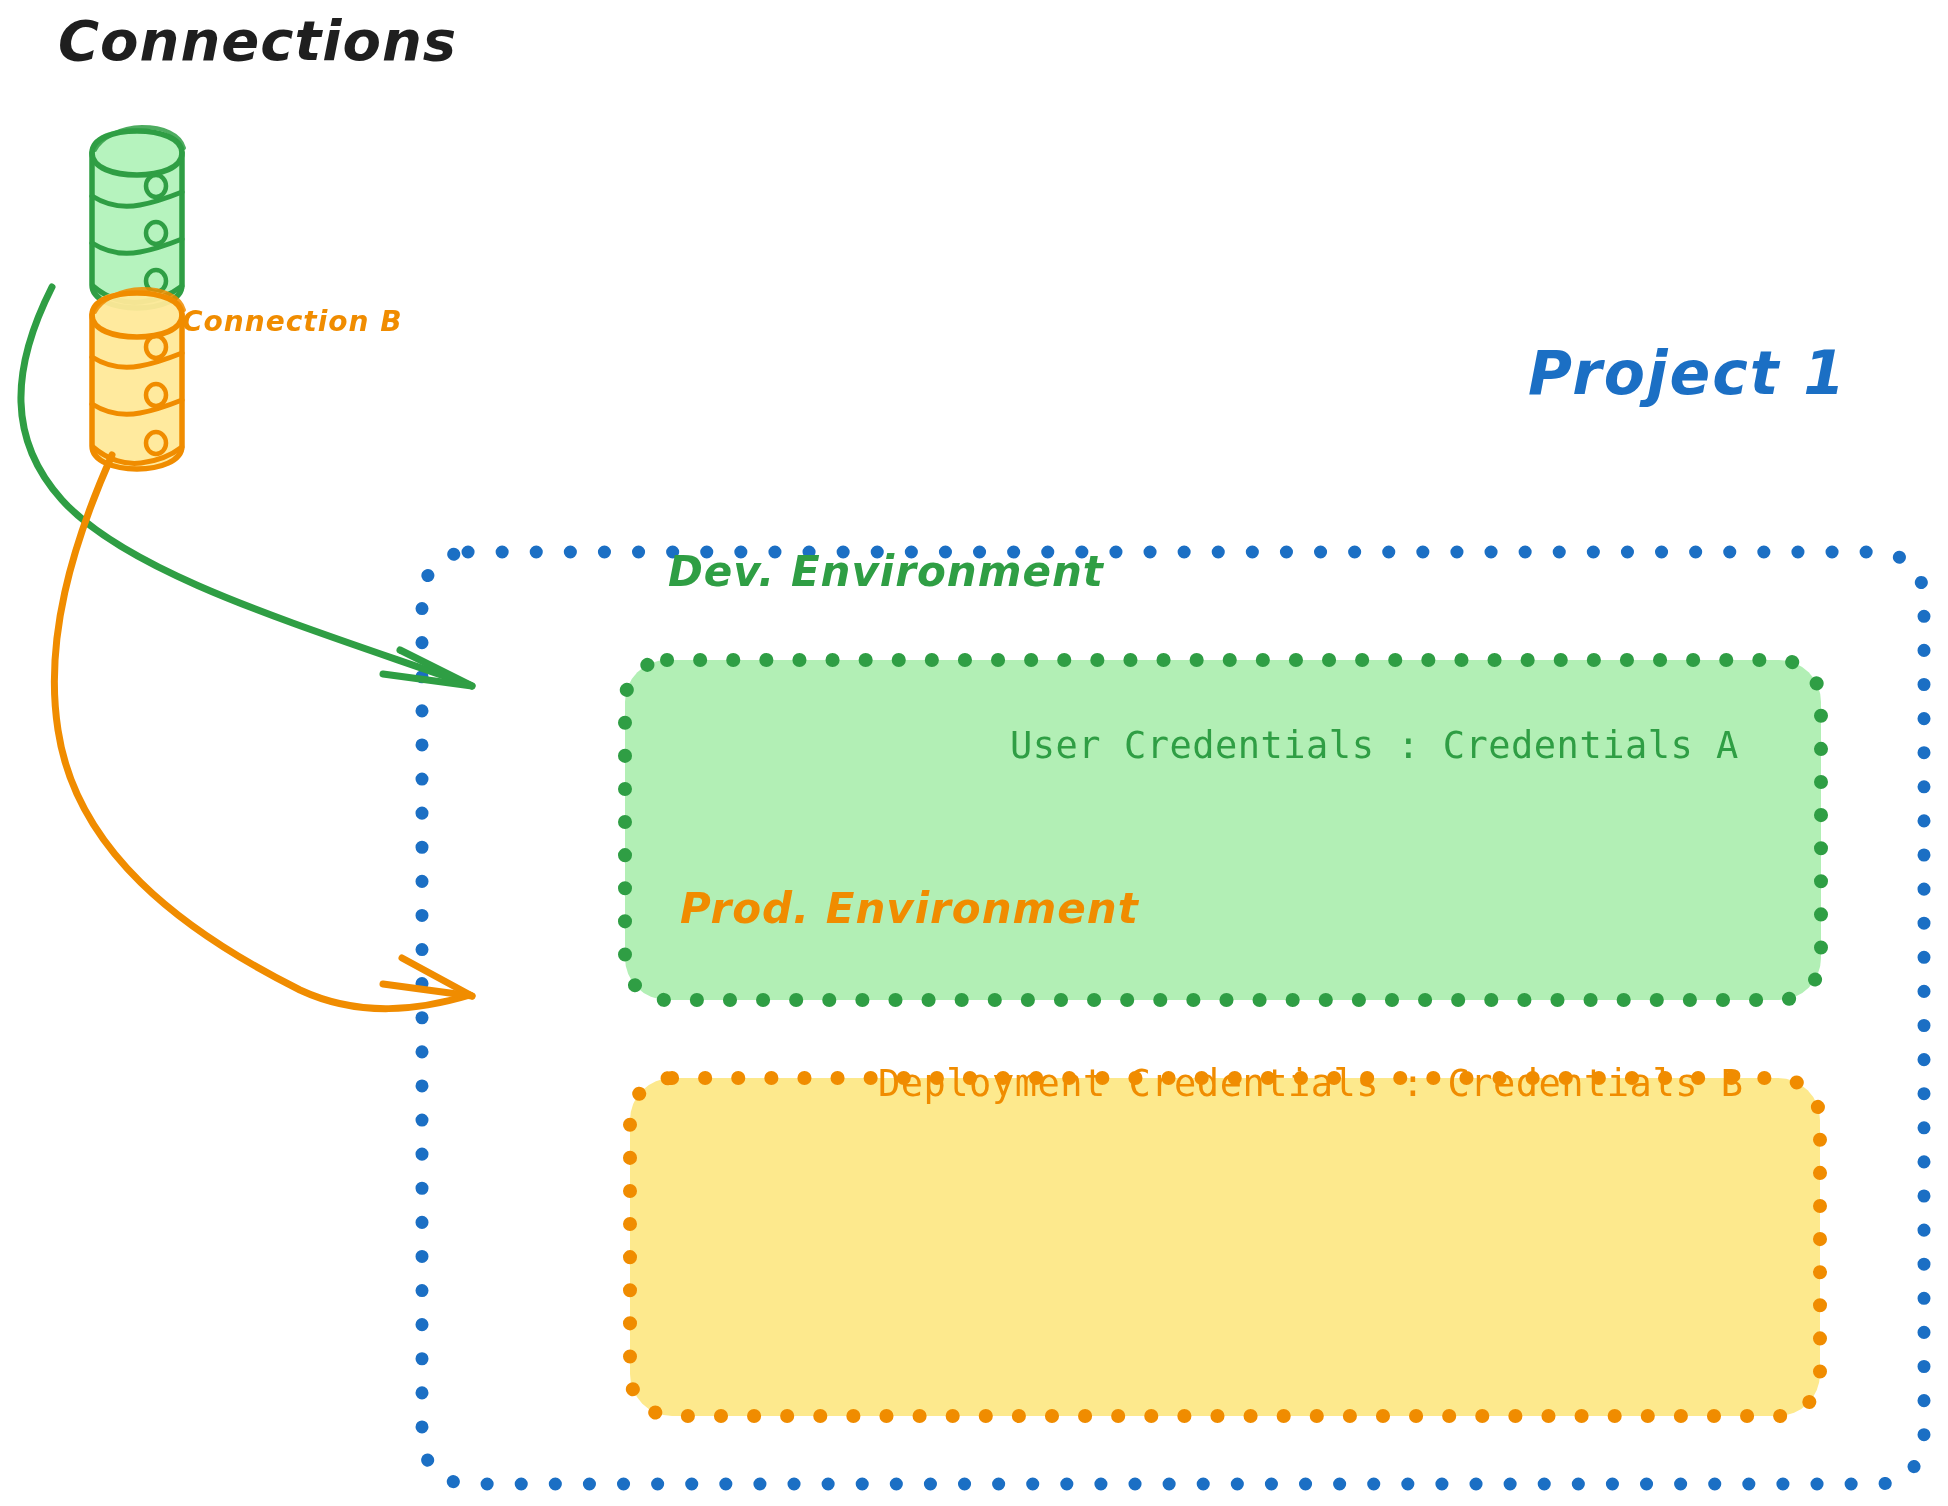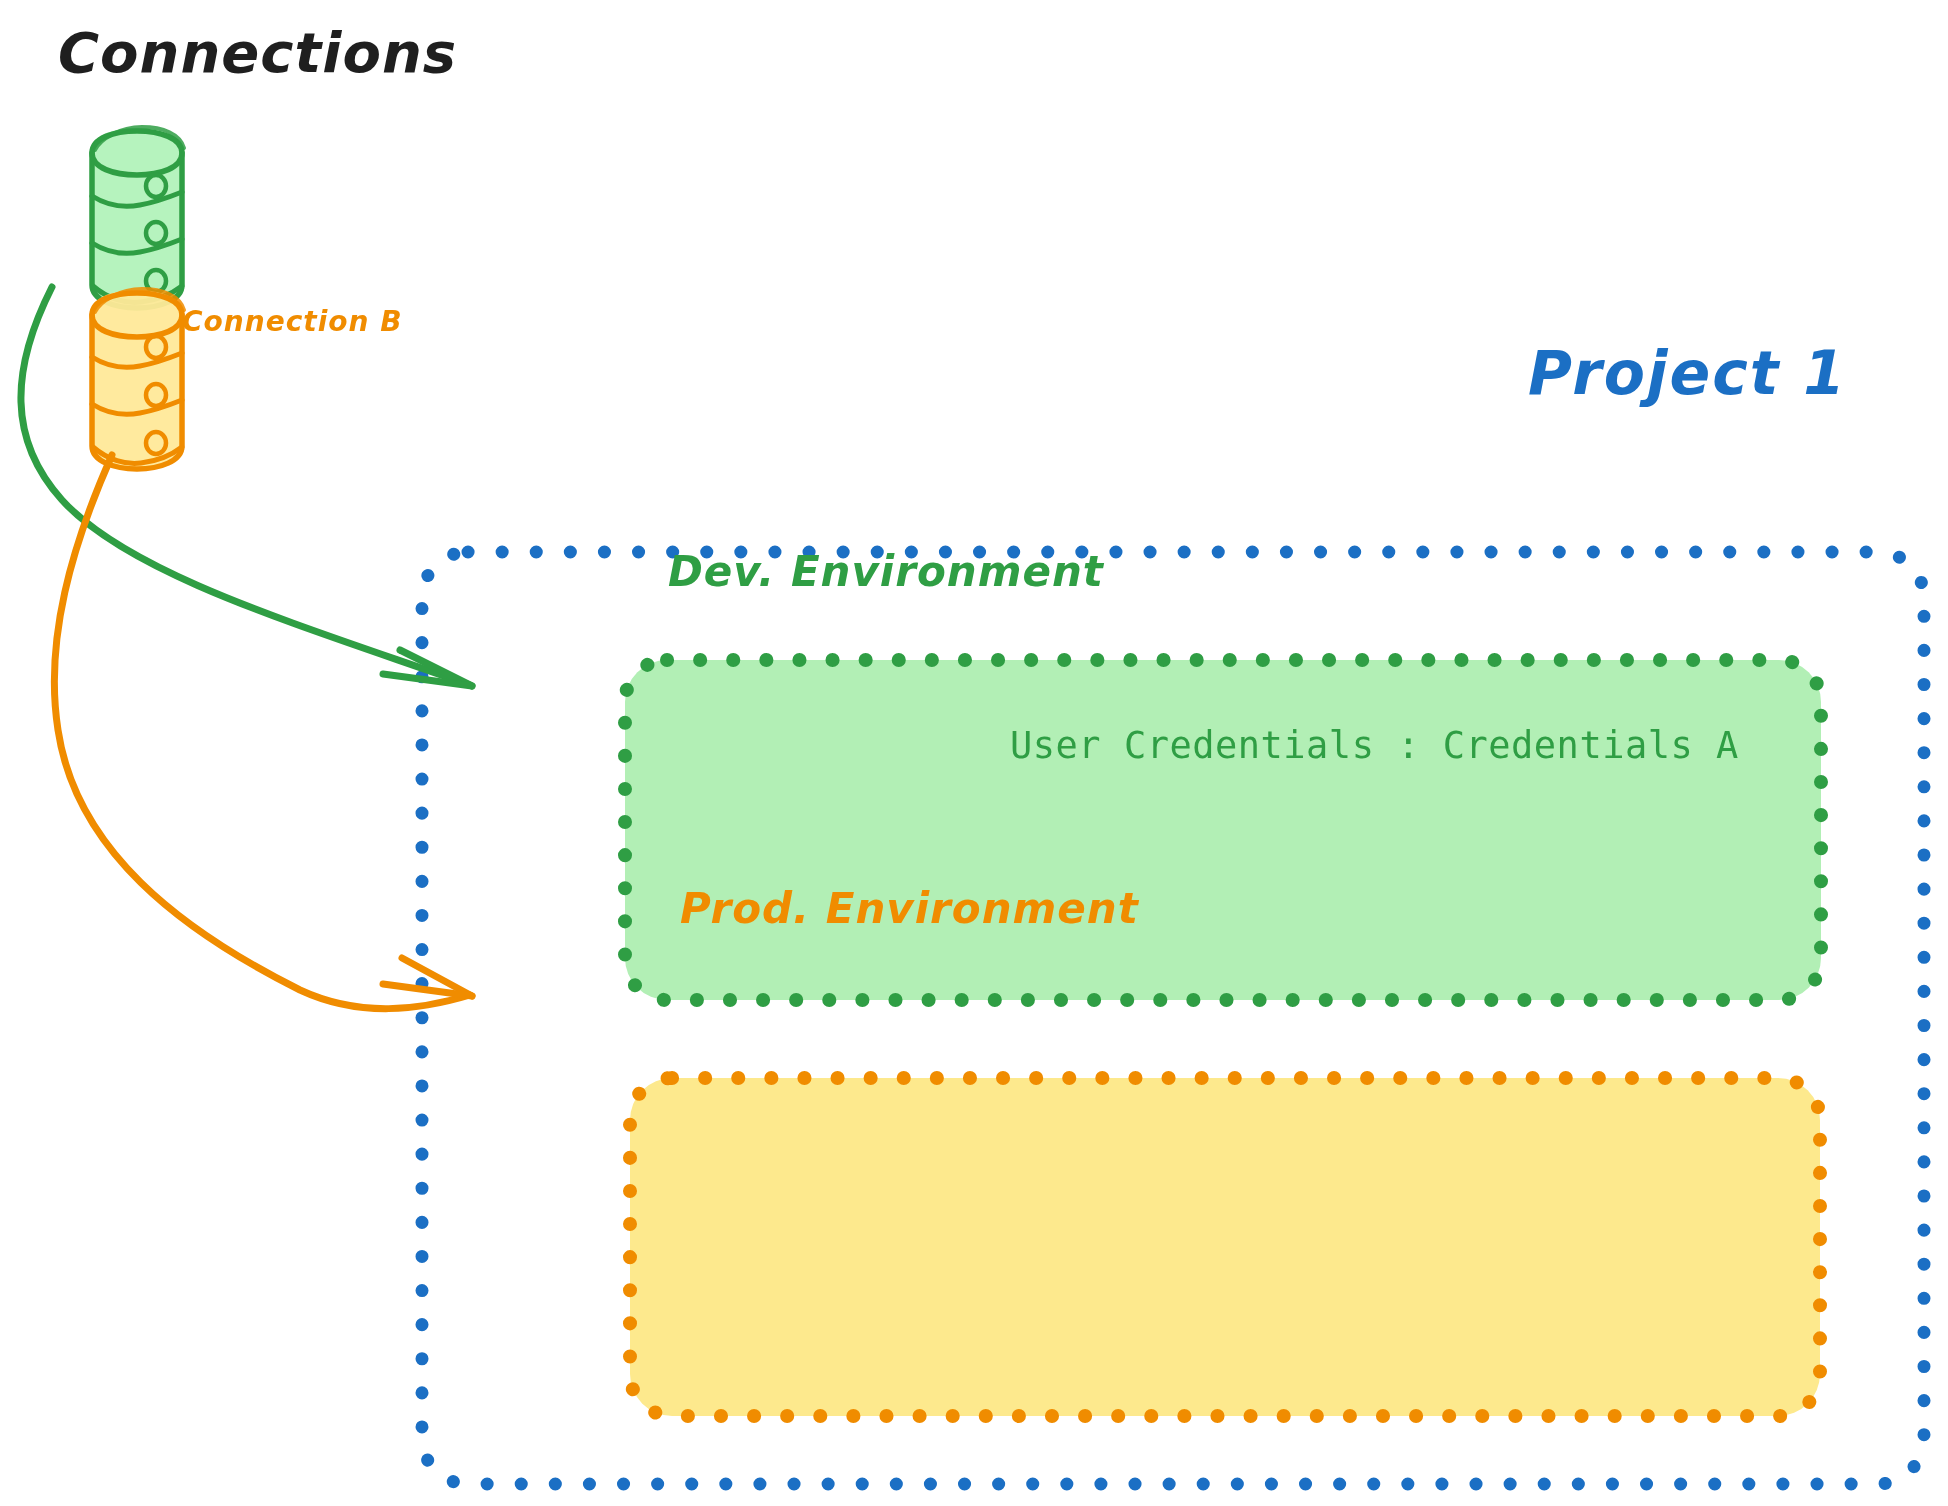--- a/index.html
+++ b/index.html
@@ -16,21 +16,21 @@
     font-family: "DejaVu Sans", sans-serif;
   }
   #scene { position: absolute; inset: 0; width: 100%; height: 100%; }
 
   .hand { font-family: "DejaVu Sans", sans-serif; }
 
   
   .txt { position: absolute; white-space: nowrap; }
 
   #title-connections {
-    left: 58px; top: 20px;
+    left: 58px; top: 8px;
     font-size: 56px;
     font-weight: 700;
     color: #1f1f1f;
     letter-spacing: 1px;
     font-style: italic;
   }
   #label-conn-a {
     left: 182px; top: 144px;
     font-size: 44px;
     font-weight: 600;
@@ -172,14 +172,15 @@
   <div class="txt hand" id="label-conn-b">Connection B</div>
 
   <div class="txt hand" id="label-project">Project 1</div>
 
   <div class="txt hand" id="label-dev-env">Dev. Environment</div>
 
   <div class="txt hand" id="label-prod-env">Prod. Environment</div>
 
   <div class="txt mono" id="label-dev-cred">User Credentials : Credentials A</div>
 
+  <div class="txt mono" id="label-prod-cred">Deployment Credentials : Credentials B</div>
 
 </div>
 
 </body></html>

